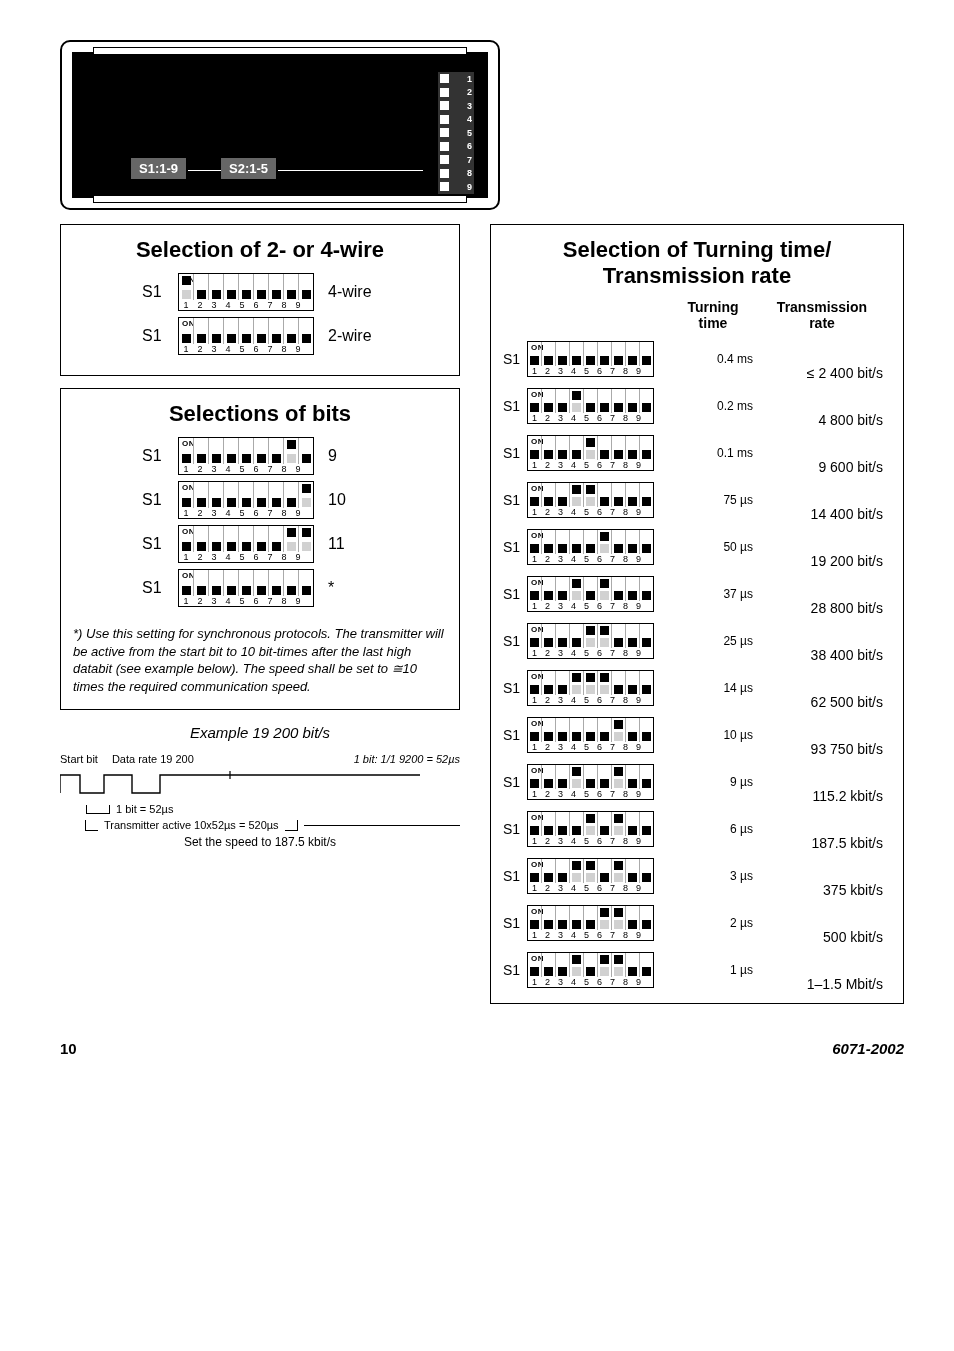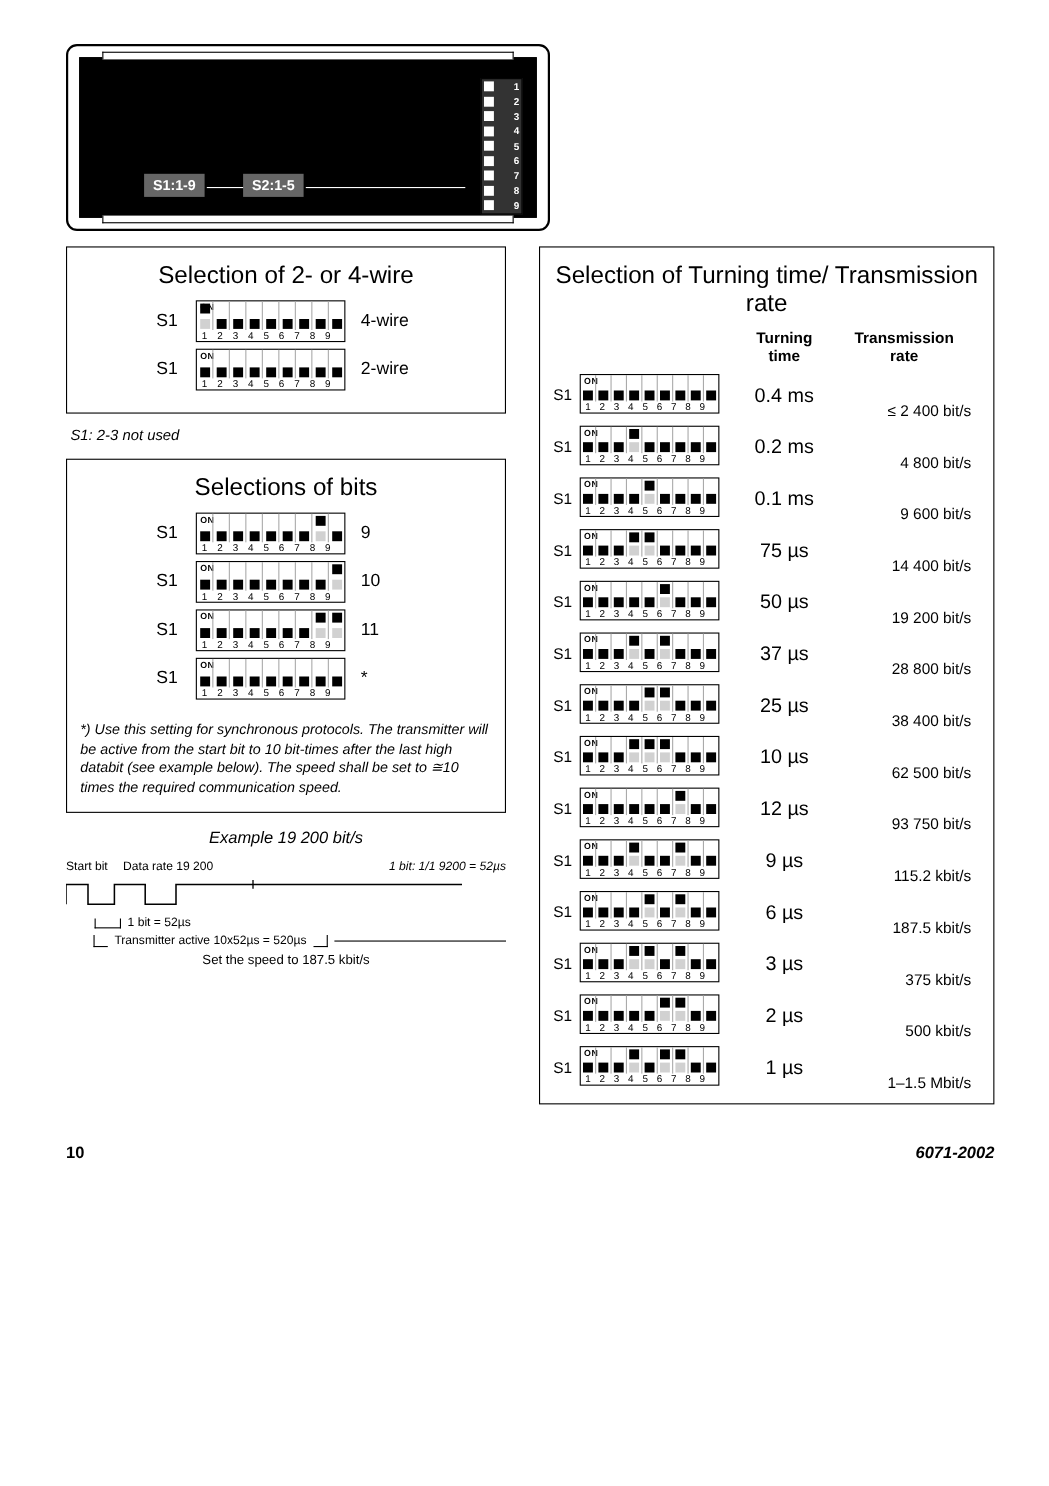--- a/index.html
+++ b/index.html
@@ -113,21 +113,21 @@
 }
 .panel {
   border: 1.5px solid #000;
   padding: 10px 12px 14px 12px;
   margin-bottom: 12px;
 }
 .panel h2 {
   text-align: center;
   font-size: 22px;
   margin: 2px 0 10px 0;
-  font-weight: normal;
+  font-weight: bold;
 }
 .dip-wrap {
   display: flex;
   align-items: center;
   justify-content: center;
   gap: 14px;
   margin: 6px 0;
 }
 .dip {
   display: inline-block;
@@ -251,22 +251,22 @@
   align-items: center;
   margin: 3px 0;
 }
 .rate-row .c0 {
   width: 24px;
   font-size: 14px;
 }
 .rate-row .c1 { width: 146px; }
 .rate-row .c2 {
   width: 80px;
-  text-align: center;
-  font-size: 18px;
+  text-align: right;
+  font-size: 12px;
   padding-right: 10px;
 }
 .rate-row .c3 {
   flex: 1;
   text-align: right;
   font-size: 14px;
   padding-right: 8px;
   margin-top: 28px;
 }
 .dip.small .dip-cell { width: 13px; height: 24px; }
@@ -431,21 +431,20 @@
                   <span>6</span>
                   <span>7</span>
                   <span>8</span>
                   <span>9</span>
                 </div>
               </span>
               <span class="res-label">2-wire</span>
             </div>
           </div>
     </div>
-    <div class="note">S1: 2-3 not used</div>
 
     <div class="panel">
       <h2>Selections of bits</h2>
       <div id="bits-rows">
             <div class="dip-wrap">
               <span class="sw-label">S1</span>
               <span class="dip">
                 <div class="dip-row" style="position: relative;">
                   <span class="dip-on">ON</span>
                   <div class="dip-cell">
@@ -1039,21 +1038,21 @@
                     <span>1</span>
                     <span>2</span>
                     <span>3</span>
                     <span>4</span>
                     <span>5</span>
                     <span>6</span>
                     <span>7</span>
                     <span>8</span>
                     <span>9</span>
                   </div></span></div>
-              <div class="c2">10 µs</div>
+              <div class="c2">14 µs</div>
               <div class="c3">62 500 bit/s</div>
             </div>
             <div class="rate-row">
               <div class="c0">S1</div>
               <div class="c1"><span class="dip small"><div class="dip-row" style="position: relative;">
                     <span class="dip-on">ON</span>
                     <div class="dip-cell">
                       <div class="dip-sw"></div>
                     </div>
                     <div class="dip-cell">
@@ -1085,21 +1084,21 @@
                     <span>1</span>
                     <span>2</span>
                     <span>3</span>
                     <span>4</span>
                     <span>5</span>
                     <span>6</span>
                     <span>7</span>
                     <span>8</span>
                     <span>9</span>
                   </div></span></div>
-              <div class="c2">12 µs</div>
+              <div class="c2">10 µs</div>
               <div class="c3">93 750 bit/s</div>
             </div>
             <div class="rate-row">
               <div class="c0">S1</div>
               <div class="c1"><span class="dip small"><div class="dip-row" style="position: relative;">
                     <span class="dip-on">ON</span>
                     <div class="dip-cell">
                       <div class="dip-sw"></div>
                     </div>
                     <div class="dip-cell">

